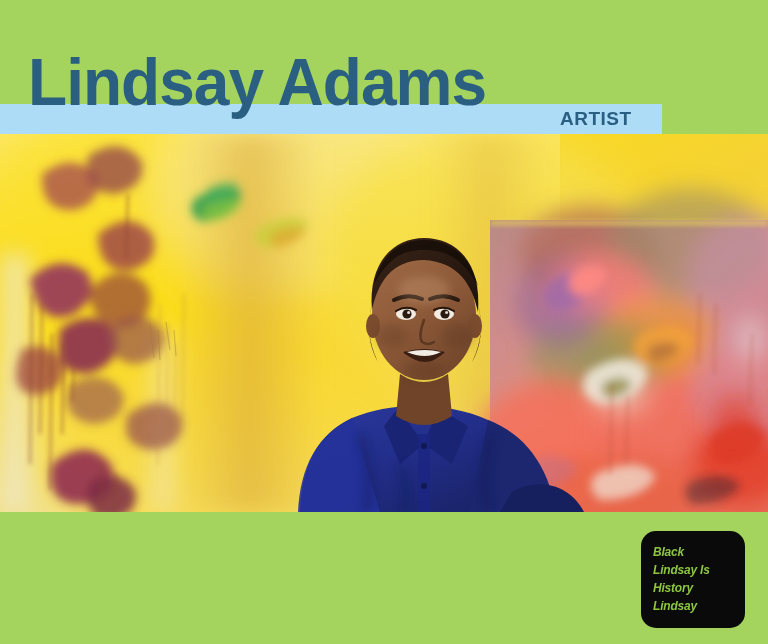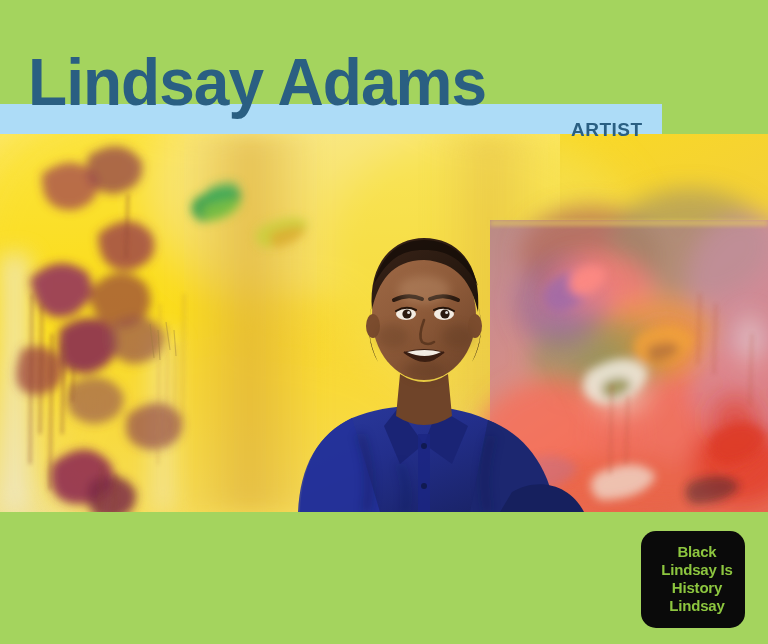--- a/index.html
+++ b/index.html
@@ -11,21 +11,20 @@
   body {
     font-family: "Liberation Sans", sans-serif;
   }
 
   #card {
     position: relative;
     width: 768px;
     height: 644px;
     overflow: hidden;
     background: #a4d45e;
-    text-align: center;
   }
 
   
   #header {
     position: absolute;
     left: 0; top: 0;
     width: 768px;
     height: 134px;
     z-index: 30;
   }
@@ -52,21 +51,21 @@
     color: #2a5f82;
     white-space: nowrap;
     transform: scaleX(0.97);
     transform-origin: left top;
   }
 
   #role {
     position: absolute;
     left: 560px;
     top: 109px;
-    margin: 11px;
+    margin: 0;
     font-family: "Liberation Sans", sans-serif;
     font-size: 19px;
     line-height: 19px;
     font-weight: bold;
     letter-spacing: 0.5px;
     color: #2a5f82;
     white-space: nowrap;
   }
 
   
@@ -91,25 +90,26 @@
     background: #0a0a0a;
     border-radius: 15px;
     z-index: 30;
   }
   #logo-text {
     position: absolute;
     left: 12px;
     top: 12px;
     width: 88px;
     font-family: "Liberation Sans", sans-serif;
-    font-size: 15px;
+    font-size: 12px;
     line-height: 18px;
     font-weight: bold;
     color: #8dc63f;
     letter-spacing: -0.2px;
+    font-style: italic;
   }
   #logo-text span { display: block; white-space: nowrap; }
 </style>
 </head>
 <body>
 
 <div id="card">
 
   <div id="header">
     <div id="title-band"></div>

